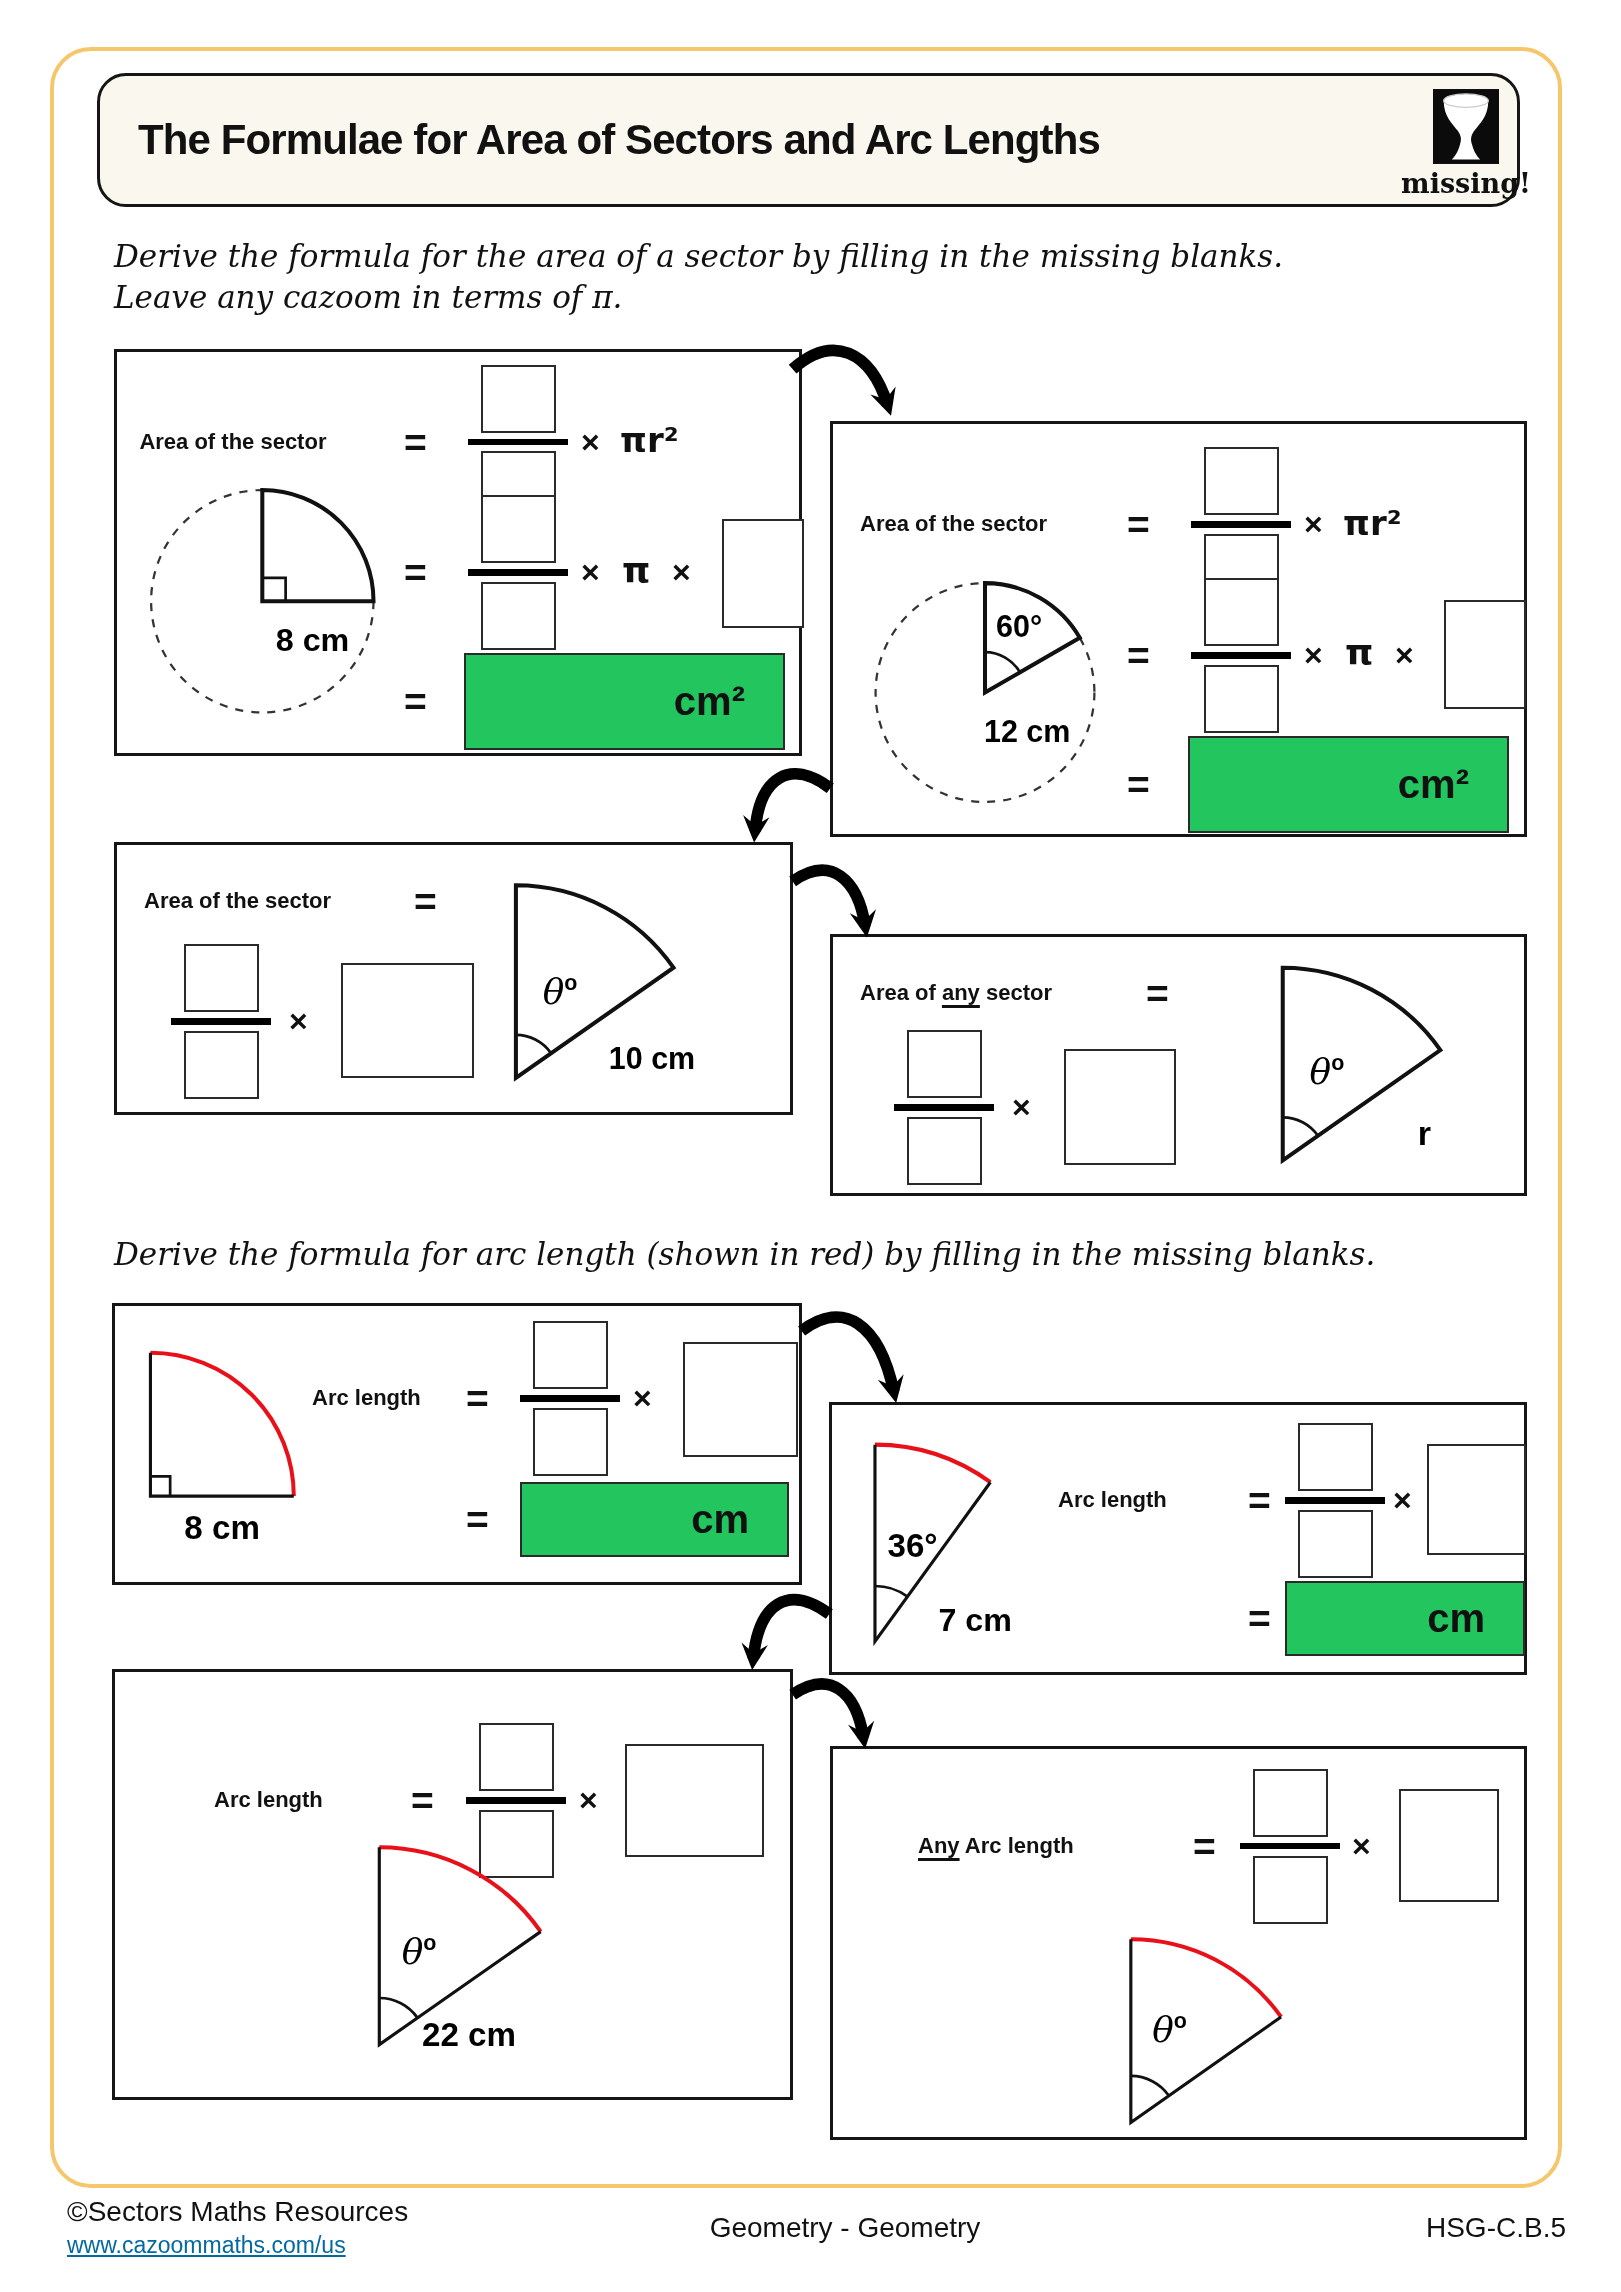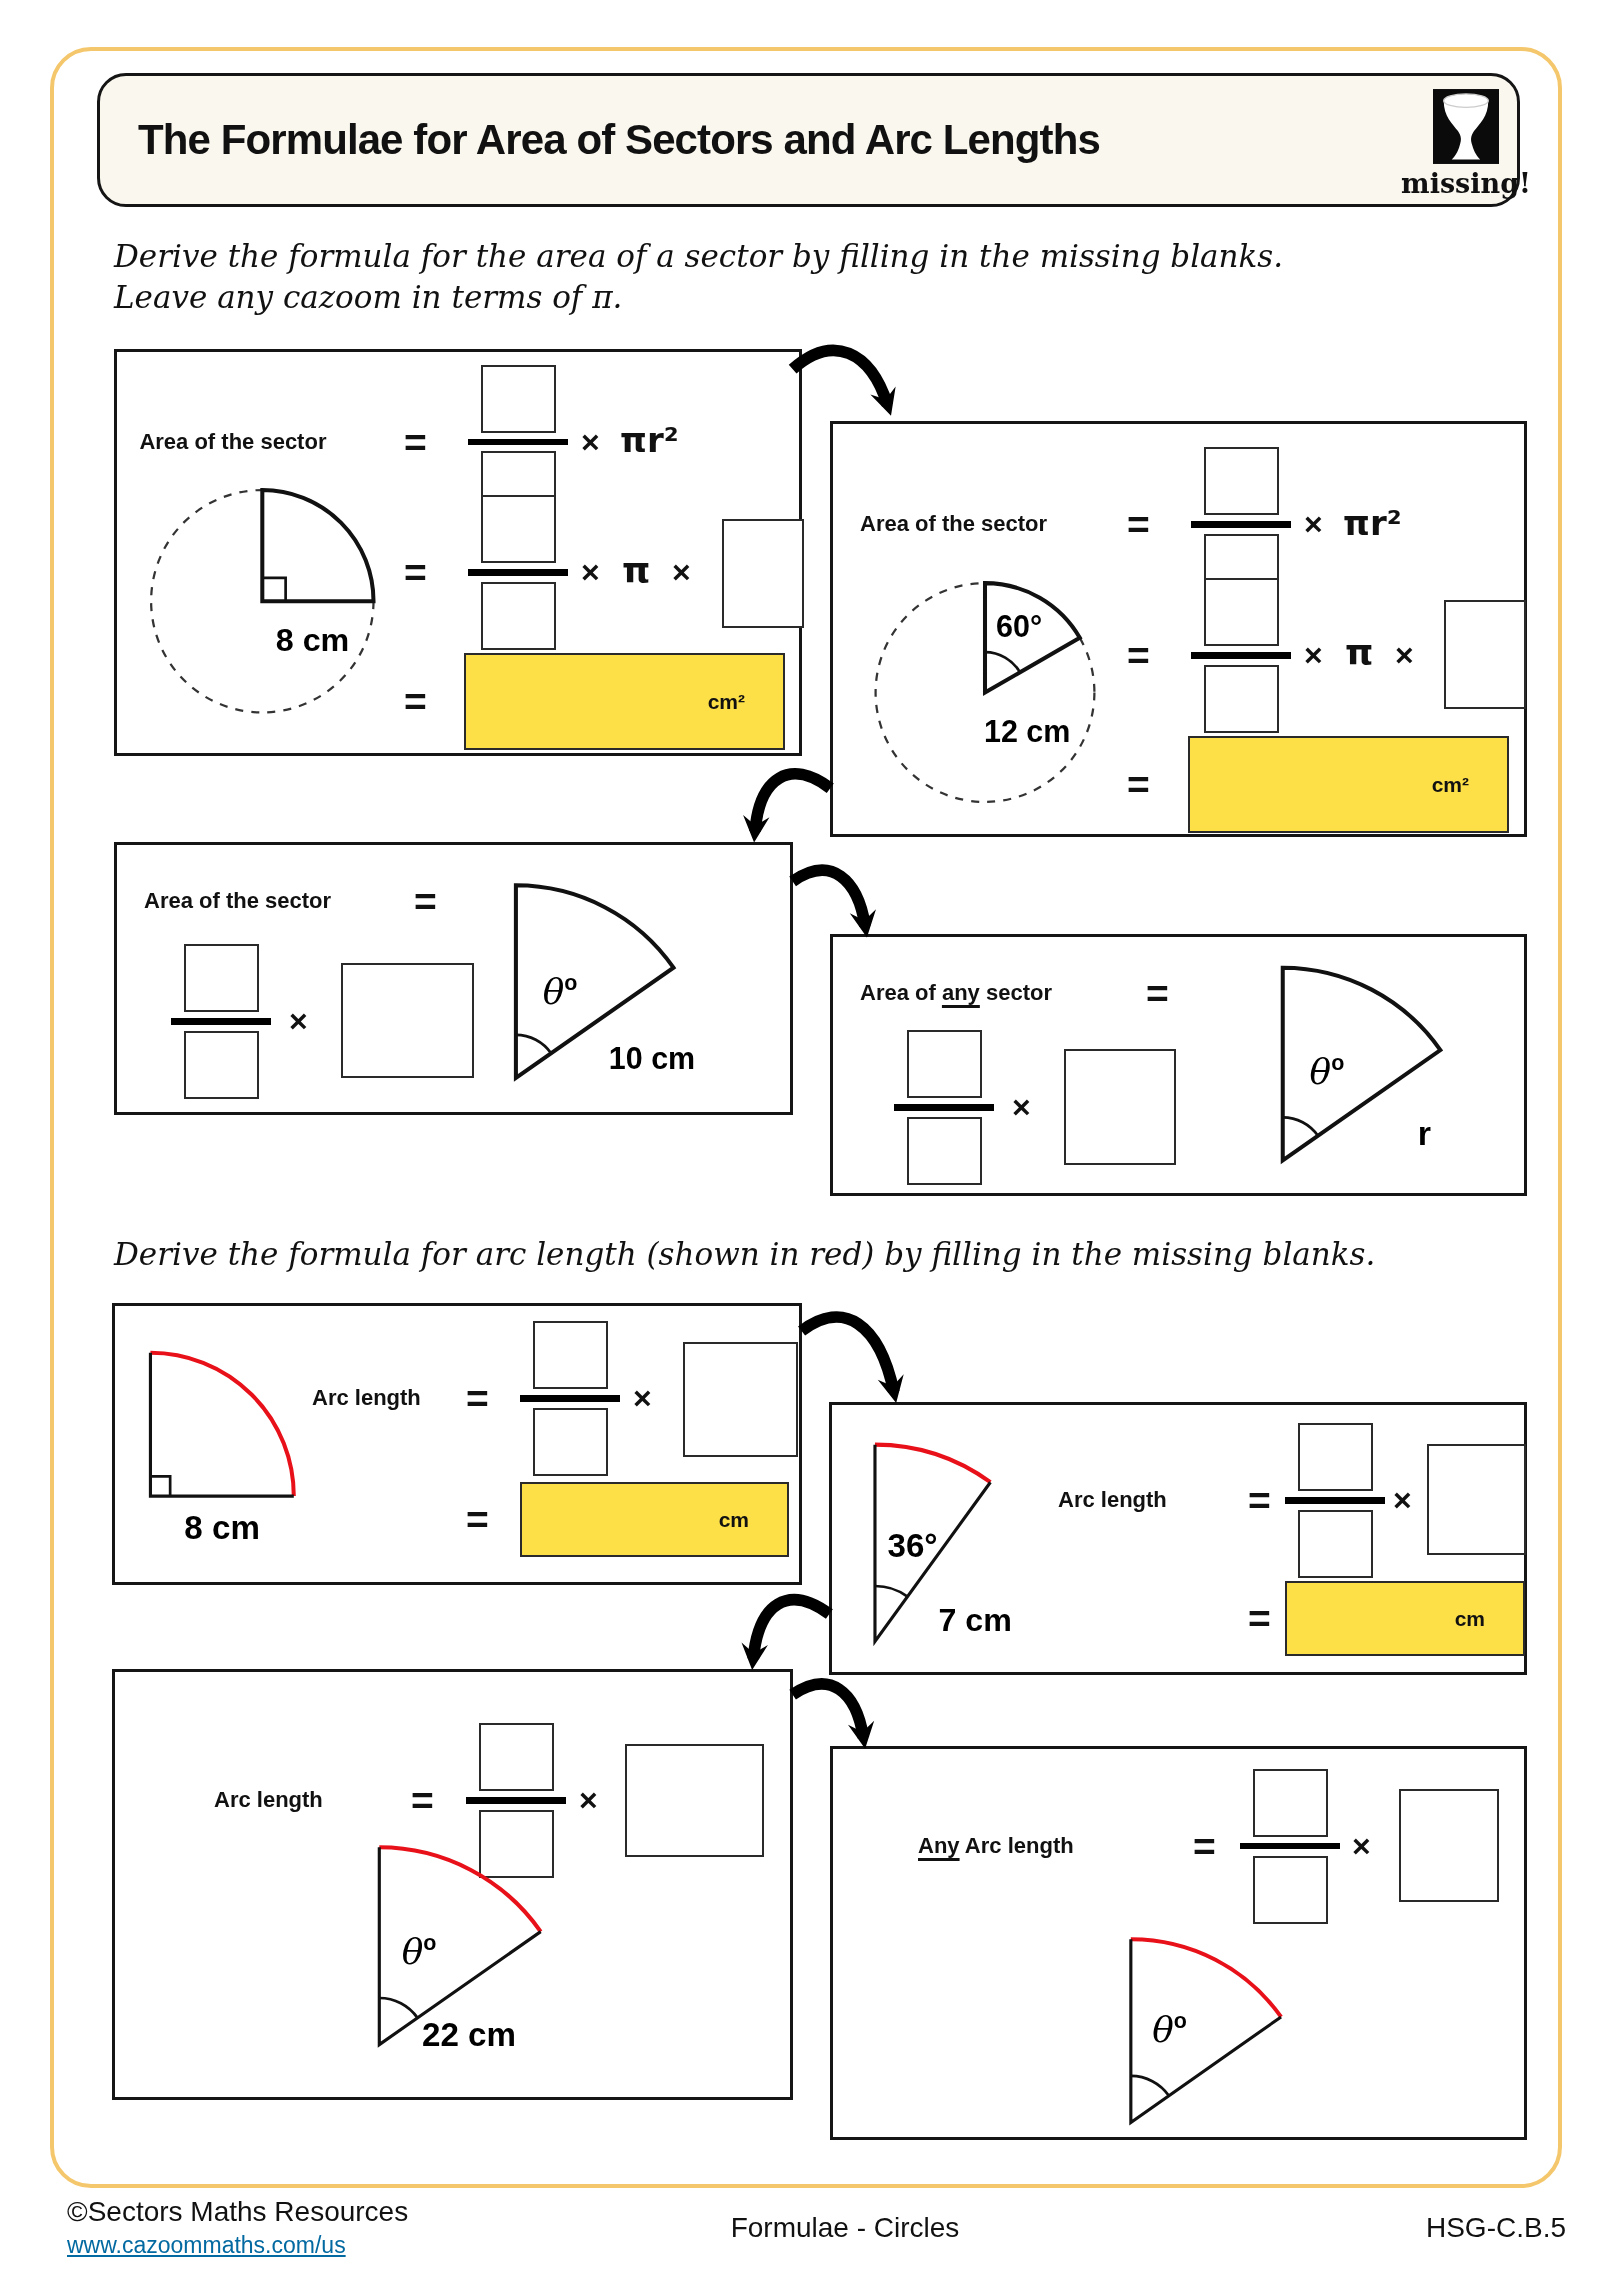--- a/index.html
+++ b/index.html
@@ -29,23 +29,23 @@
   .times { font-size:32px; }
   .pi { font-size:36px; font-family:"DejaVu Sans", sans-serif; }
   .pir2 { font-size:34px; font-family:"DejaVu Sans", sans-serif; }
 
   .frac { position:absolute; display:flex; flex-direction:column; align-items:center; gap:6.3px; }
   .fbox { width:75px; height:68px; border:2.7px solid #2a2a2a; background:#fff; }
   .fbar { width:100px; height:6.3px; background:#000; }
 
   .blank { position:absolute; border:2.7px solid #2a2a2a; background:#fff; }
 
-  .ans { position:absolute; border:2.7px solid #2a2a2a; background:#fde047; display:flex;
+  .ans { position:absolute; border:2.7px solid #2a2a2a; background:#22c55e; display:flex;
          align-items:center; justify-content:flex-end; padding-right:38px;
-         font-size:21px; font-weight:bold; }
+         font-size:40px; font-weight:bold; }
 
   svg text { font-family:"Liberation Sans", sans-serif; font-weight:bold; }
   .theta { font-family:"DejaVu Serif", serif; font-style:italic; font-weight:normal; }
 
   .arrow-layer { position:absolute; left:0; top:0; pointer-events:none; }
 
   .footer-copy { position:absolute; left:67px; top:2196px; font-size:28px; }
   .footer-link { position:absolute; left:67px; top:2232px; font-size:23px; color:#0369a1;
                  text-decoration:underline; }
   .footer-center { position:absolute; left:845px; top:2212px; transform:translateX(-50%); font-size:28px; }
@@ -287,17 +287,17 @@
     <path d="M885,412 C930,372 972,392 991,452" fill="none" stroke="#000" stroke-width="13" marker-end="url(#ah)"></path>
     <path d="M927,880 C882,846 848,868 843,928" fill="none" stroke="#000" stroke-width="13" marker-end="url(#ah)"></path>
     <path d="M885,984 C928,954 958,982 966,1034" fill="none" stroke="#000" stroke-width="13" marker-end="url(#ah)"></path>
     <path d="M895,1486 C942,1450 982,1478 998,1554" fill="none" stroke="#000" stroke-width="13" marker-end="url(#ah)"></path>
     <path d="M926,1802 C880,1768 847,1790 841,1852" fill="none" stroke="#000" stroke-width="13" marker-end="url(#ah)"></path>
     <path d="M885,1892 C926,1864 956,1888 964,1940" fill="none" stroke="#000" stroke-width="13" marker-end="url(#ah)"></path>
   </svg>
 
   <div class="footer-copy">©Sectors Maths Resources</div>
   <a class="footer-link" href="#">www.cazoommaths.com/us</a>
-  <div class="footer-center">Formulae - Circles</div>
+  <div class="footer-center">Geometry - Geometry</div>
   <div class="footer-code">HSG-C.B.5</div>
 
 </div>
 
 
 </body></html>

